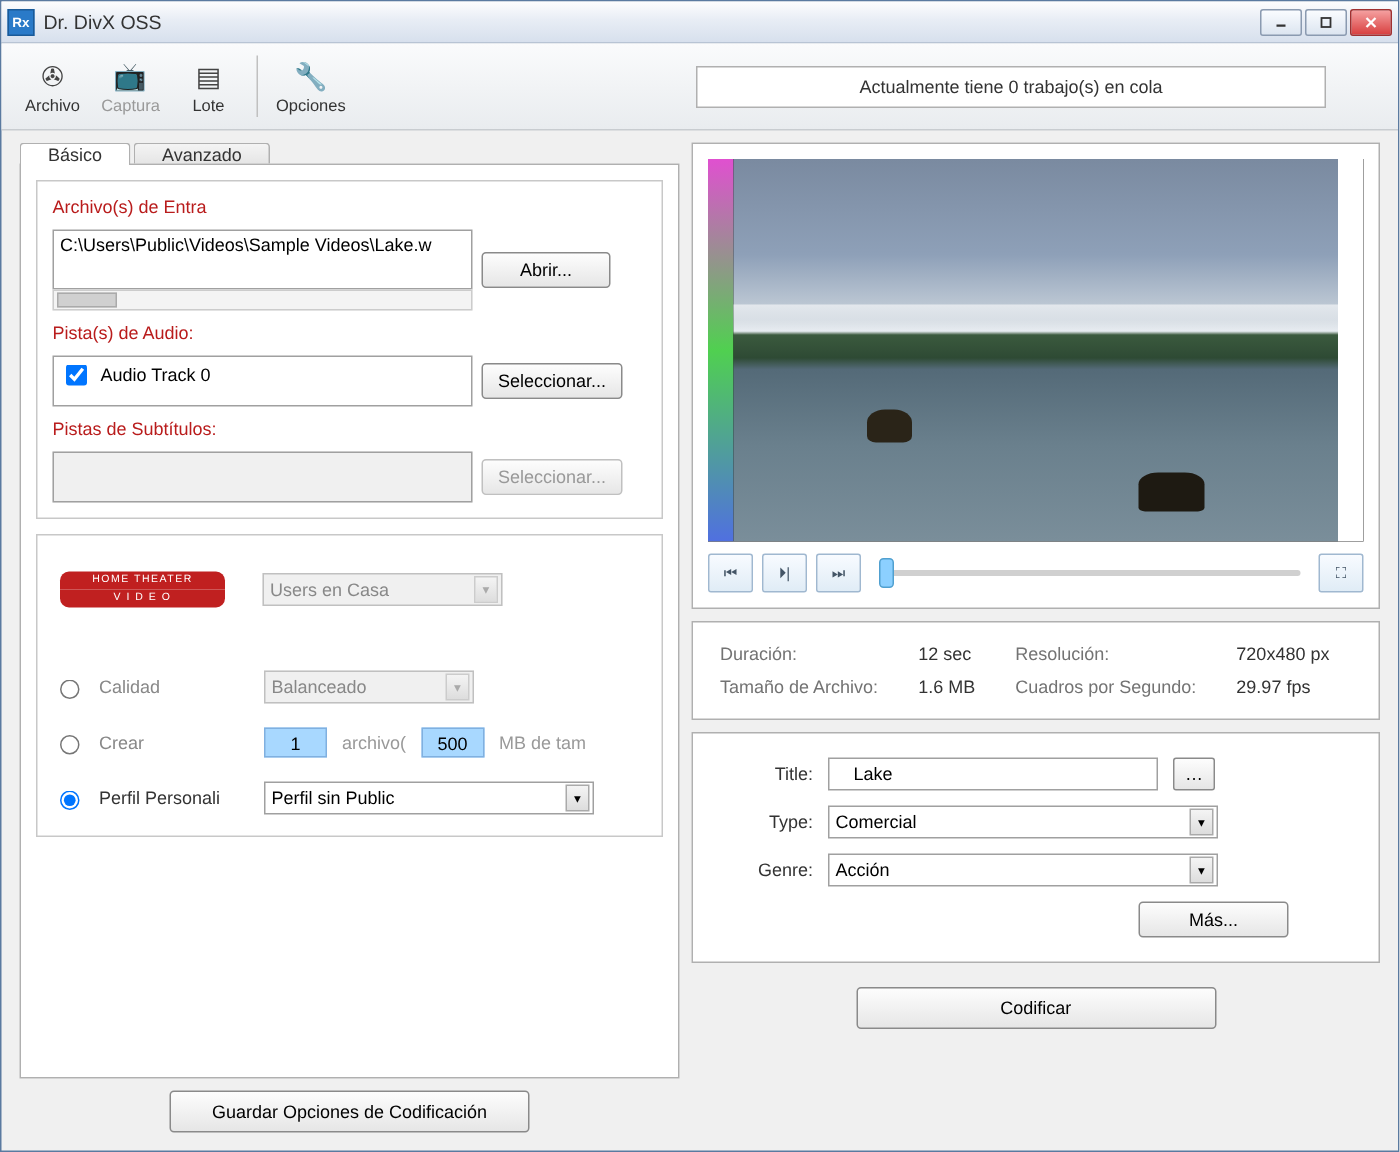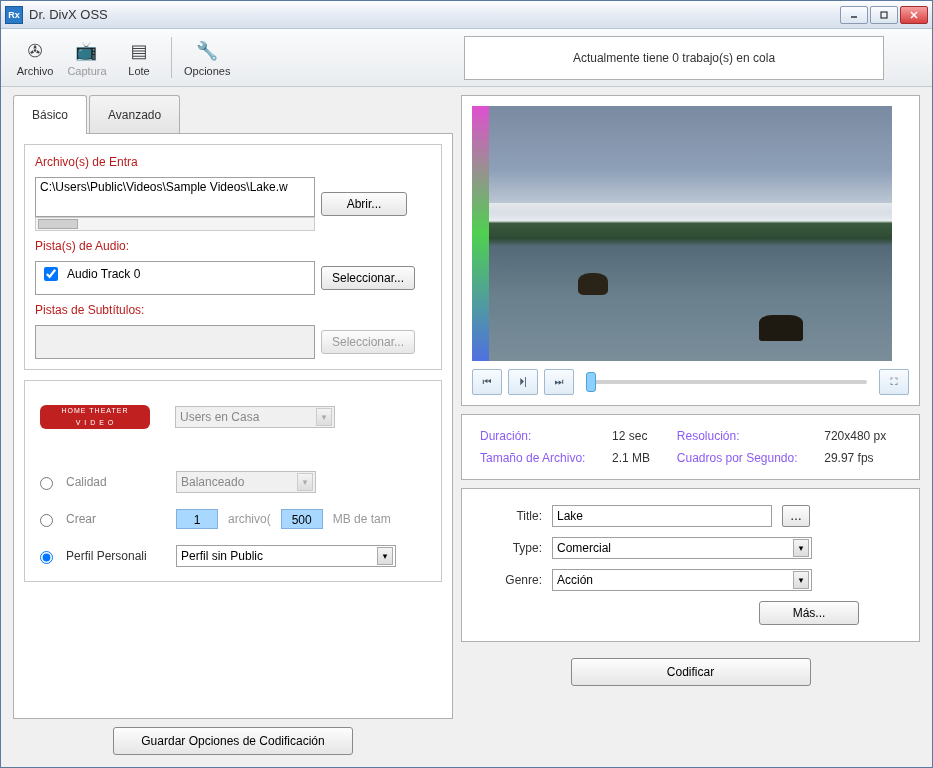--- a/index.html
+++ b/index.html
@@ -14,28 +14,28 @@
 .winbtn svg { width:10px; height:10px; }
 
 .toolbar { height: 58px; background: linear-gradient(#fafbfc,#e9ecef); border-bottom: 1px solid #c8ccd0; display:flex; align-items:stretch; padding:4px 8px; gap:0; }
 .tb-item { display:flex; flex-direction:column; align-items:center; justify-content:center; min-width:52px; padding:2px 6px; cursor:pointer; }
 .tb-item.disabled { color:#999; }
 .tb-icon { width:24px; height:24px; display:flex; align-items:center; justify-content:center; font-size:18px; color:#444; }
 .tb-item.disabled .tb-icon { color:#aaa; }
 .tb-sep { width:1px; background:#c0c0c0; margin:4px 6px; }
 .tb-label { font-size:11px; color:#333; margin-top:2px; }
 .tb-item.disabled .tb-label { color:#999; }
-.queue-box { margin-left: auto; margin-right:40px; width: 420px; height: 44px; background:#fff; border:1px solid #b0b0b0; display:flex; align-items:center; justify-content:center; color:#333; align-self:center; }
+.queue-box { margin-left: auto; margin-right:40px; width: 420px; height: 28px; background:#fff; border:1px solid #b0b0b0; display:flex; align-items:center; justify-content:center; color:#333; align-self:center; }
 
 .content { flex:1; display:flex; gap:8px; padding:8px 12px 12px 12px; }
 .left-col { width: 440px; display:flex; flex-direction:column; }
 .right-col { flex:1; display:flex; flex-direction:column; gap:8px; }
 
 .tabs { display:flex; margin-bottom:-1px; }
-.tab { padding:12px 18px; background: linear-gradient(#f4f4f4,#e4e4e4); border:1px solid #b0b0b0; border-bottom:none; border-radius:3px 3px 0 0; margin-right:2px; color:#333; cursor:pointer;text-align:center; }
+.tab { padding:0 18px; background: linear-gradient(#f4f4f4,#e4e4e4); border:1px solid #b0b0b0; border-bottom:none; border-radius:3px 3px 0 0; margin-right:2px; color:#333; cursor:pointer;text-align:center; }
 .tab.active { background:#fff; position:relative; z-index:2; }
 .panel { background:#fff; border:1px solid #b0b0b0; padding:10px; flex:1; display:flex; flex-direction:column; gap:10px; }
 
 .group { border:1px solid #c8c8c8; padding:10px; display:flex; flex-direction:column; gap:8px; }
 .grp-label { font-size:12px; color:#b91c1c; }
 .row { display:flex; align-items:center; gap:6px; }
 .listbox { width: 280px; height: 40px; border:1px solid #a0a0a0; background:#fff; padding:2px 4px; overflow:auto; font-size:12px; }
 .listbox.small { height:34px; }
 .listbox.disabled { background:#f0f0f0; }
 .hscroll { height:14px; border:1px solid #ccc; background:#f4f4f4; display:flex; align-items:center; }
@@ -72,27 +72,27 @@
 .side-bar { position:absolute; top:0; bottom:0; width:4%; }
 .side-bar.left { left:0; background:linear-gradient(to bottom, #e050d0, #50d050, #5070e0); }
 .side-bar.right { right:0; background:#fff; }
 
 .player-controls { display:flex; align-items:center; gap:6px; margin-top:8px; }
 .pbtn { width:30px; height:26px; border:1px solid #a0b8d0; background:linear-gradient(#f8fbff,#e0ecf6); border-radius:2px; display:flex; align-items:center; justify-content:center; cursor:pointer; font-size:10px; color:#456; }
 .slider-track { flex:1; height:4px; background:#d0d0d0; border-radius:2px; position:relative; margin:0 6px; }
 .slider-thumb { position:absolute; left:0; top:-8px; width:10px; height:20px; background:#8cd0ff; border:1px solid #50a0d0; border-radius:3px; }
 
 .info-panel { border:1px solid #b0b0b0; background:#fff; padding:14px 18px; display:grid; grid-template-columns: auto auto auto auto; row-gap:8px; column-gap:12px; font-size:12px; }
-.info-panel .lbl { color:#8b5cf6; }
+.info-panel .lbl { color:#737373; }
 .info-panel .val { color:#333; text-align:left; }
 
 .meta-panel { border:1px solid #b0b0b0; background:#fff; padding:16px 20px; }
 .meta-row { display:flex; align-items:center; gap:10px; margin-bottom:10px; justify-content:flex-start; }
 .meta-row .mlabel { width:60px; text-align:right; color:#333; }
-.meta-row .minput { width:220px; height:22px; border:1px solid #a0a0a0; padding:0 4px; background:#fff; }
+.meta-row .minput { width:220px; height:22px; border:1px solid #a0a0a0; padding:0 16px; background:#fff; }
 .meta-row .mcombo { width:260px; }
 .smallbtn { width:28px; height:22px; border:1px solid #8a8a8a; background:linear-gradient(#fdfdfd,#e6e6e6); border-radius:2px; display:flex; align-items:center; justify-content:center; cursor:pointer; }
 .meta-more { display:flex; justify-content:flex-end; margin-top:4px; padding-right:40px; }
 
 input[type=text]{ font-family:inherit; }
 </style>
 </head>
 <body>
 
 <div class="window">
@@ -251,21 +251,21 @@
           <div class="pbtn">⛶</div>
         </div>
       </div>
 
       <div class="info-panel">
         <div class="lbl">Duración:</div>
         <div class="val">12 sec</div>
         <div class="lbl">Resolución:</div>
         <div class="val">720x480 px</div>
         <div class="lbl">Tamaño de Archivo:</div>
-        <div class="val">2.1 MB</div>
+        <div class="val">1.6 MB</div>
         <div class="lbl">Cuadros por Segundo:</div>
         <div class="val">29.97 fps</div>
       </div>
 
       <div class="meta-panel">
         <div class="meta-row">
           <div class="mlabel">Title:</div>
           <input type="text" class="minput" value="Lake" style="">
           <div class="smallbtn">…</div>
         </div>

